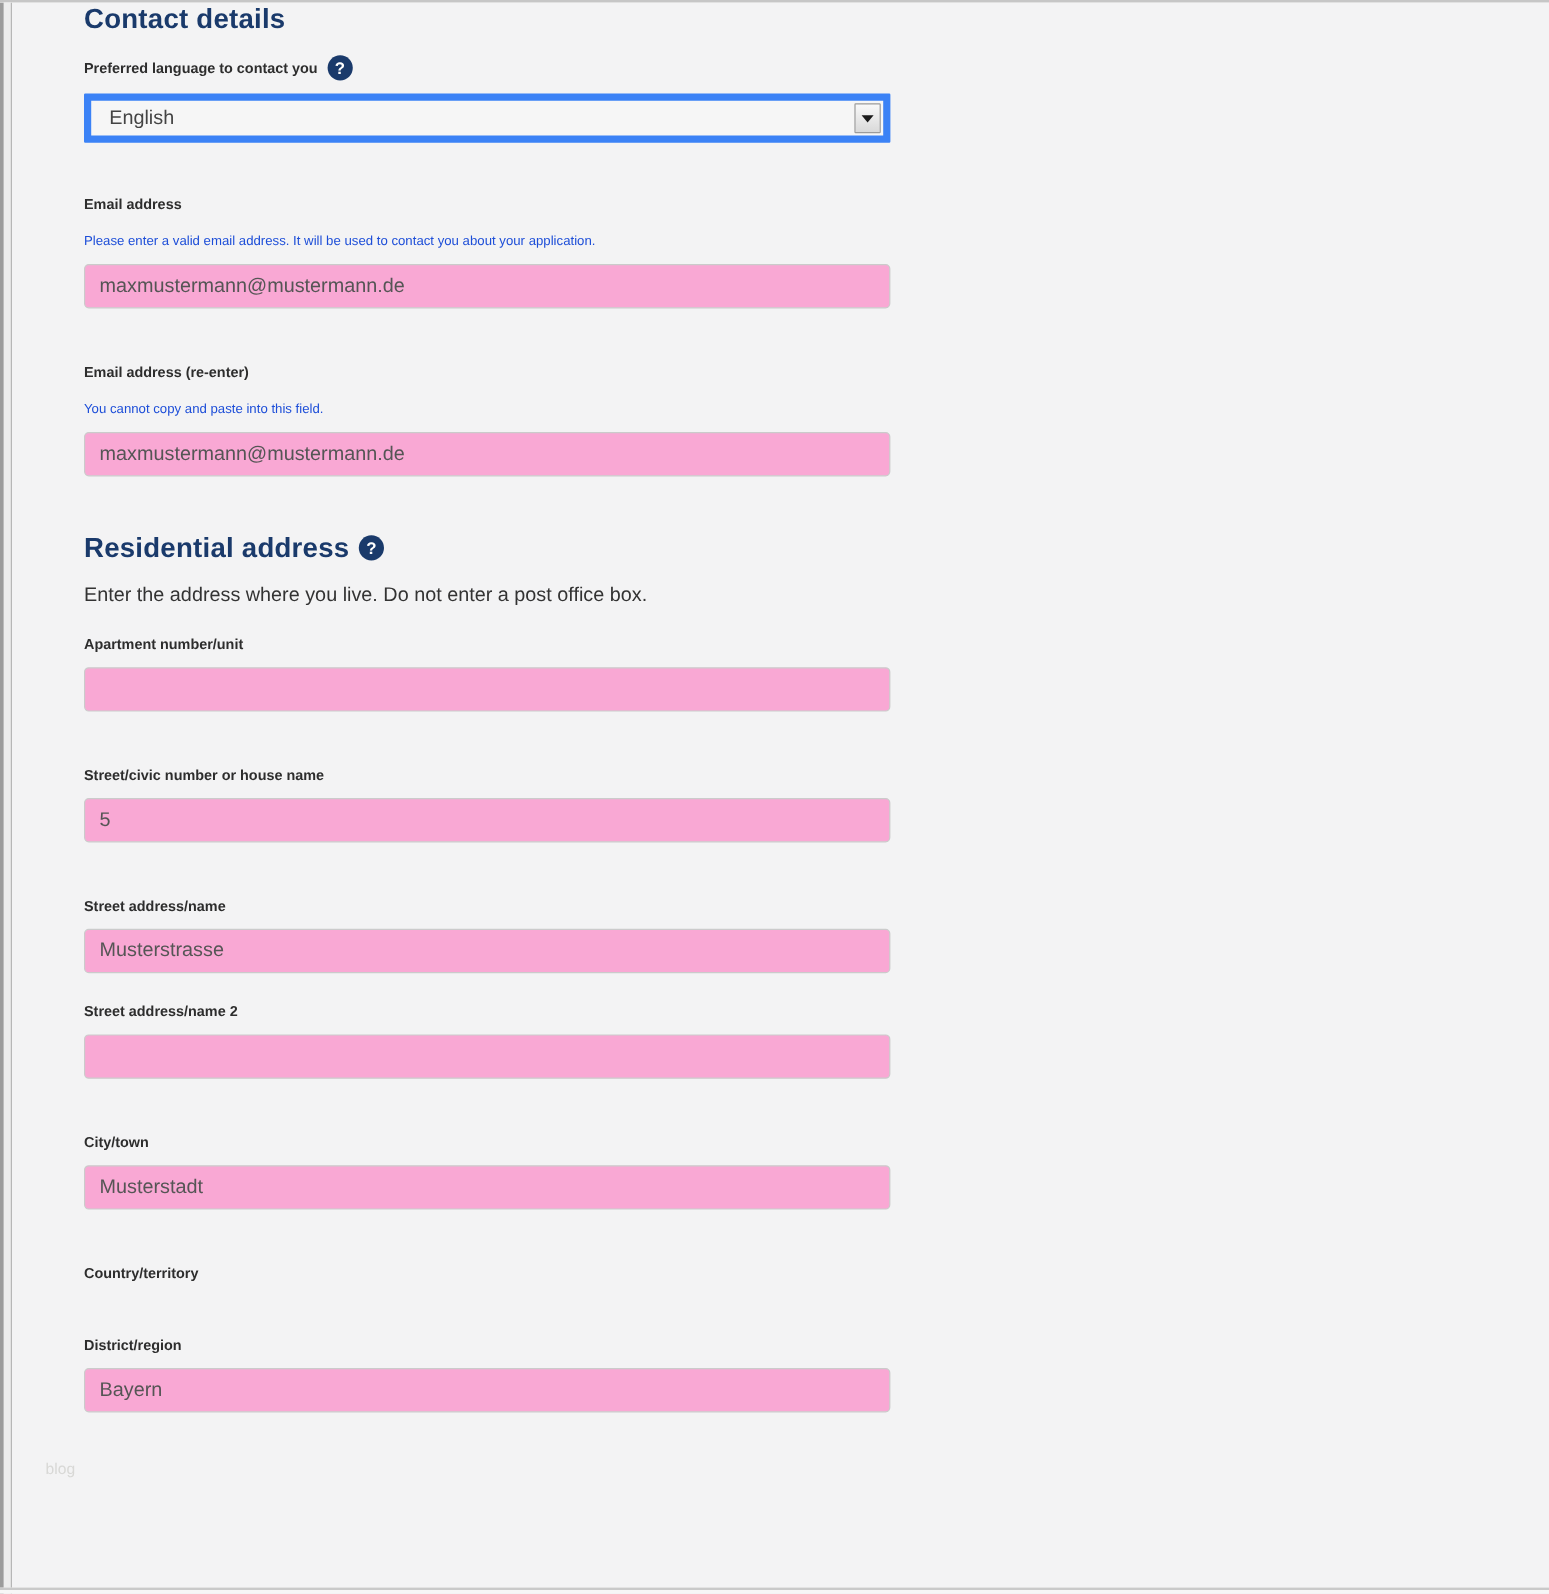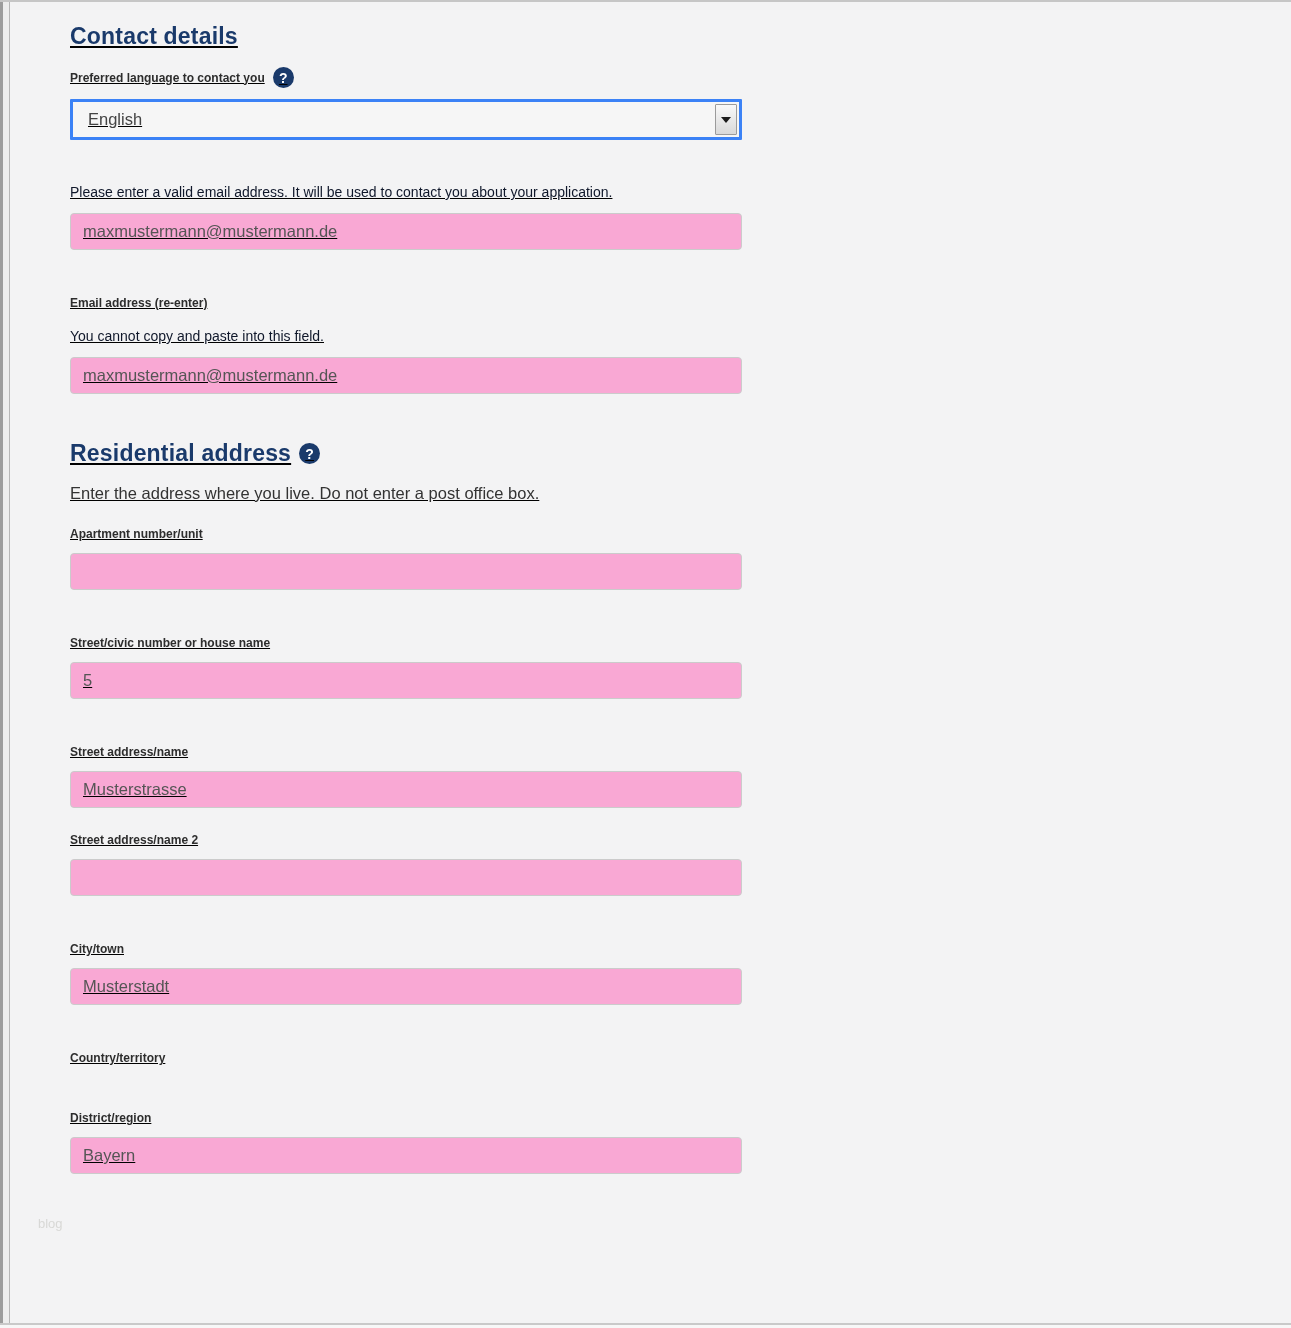--- a/index.html
+++ b/index.html
@@ -16,55 +16,55 @@
     background: #ededed;
     border-left: 3px solid #9c9c9c;
     border-right: 1px solid #b6b6b6;
   }
   .bottom-rail {
     position: absolute; left: 0; right: 0; bottom: 0; height: 5px;
     background: #f7f7f7;
     border-top: 2px solid #c9c9c9;
   }
   .content {
-    position: absolute; left: 70px; top: 21px; width: 672px; text-decoration: underline;
+    position: absolute; left: 70px; top: 0; width: 672px;
   }
   h1.section-title {
     font-size: 23px; font-weight: 700; color: #1a3a6b;
     letter-spacing: 0.2px;
     display: flex; align-items: center; gap: 8px;
   }
   h1.first { margin-bottom: 17px; }
   h1.second { margin-bottom: 17px; }
   .label-row { display: flex; align-items: center; gap: 8px; }
   .field-label {
     font-size: 12px; font-weight: 700; color: #2d2d2d;
   }
   .hint {
-    font-size: 14px; color: #0f172a; font-weight: 400;
+    font-size: 11px; color: #1d4ed8; font-weight: 400;
   }
   .help-icon {
     width: 21px; height: 21px; border-radius: 50%;
     background: #1a3a6b; color: #ffffff;
     font-size: 14px; font-weight: 700;
     display: inline-flex; align-items: center; justify-content: center;
     cursor: pointer; flex: 0 0 auto;
   }
   .text-input {
     display: block; width: 672px; height: 37px;
     background: #f9a8d4;
     border: 1px solid #cbcbcb; border-radius: 4px;
     padding: 0 12px;
     font-family: "Liberation Sans", sans-serif;
     font-size: 16.5px; color: #555;
   }
   .select-box {
     position: relative; width: 672px; height: 41px;
     background: #f6f6f6;
-    border: 3px solid #3b82f6; border-radius: 1px;
+    border: 6px solid #3b82f6; border-radius: 1px;
     display: flex; align-items: center;
     padding: 0 30px 0 15px;
     cursor: default;
   }
   .select-value { font-size: 16.5px; color: #444; }
   .select-arrow {
     position: absolute; right: 2px; top: 2px; bottom: 2px; width: 22px;
     background: linear-gradient(#f9f9f9, #d9d9d9);
     border: 1px solid #9b9b9b; border-radius: 1px;
     display: flex; align-items: center; justify-content: center;
@@ -106,20 +106,21 @@
     </div>
     <div class="select-box">
       <span class="select-value">English</span>
       <span class="select-arrow">
           <span class="tri"></span>
         </span>
     </div>
   </div>
 
   <div class="group">
+    <span class="field-label solo">Email address</span>
     <div class="hint">Please enter a valid email address. It will be used to contact you about your application.</div>
     <input class="text-input" type="text" value="maxmustermann@mustermann.de" style="">
   </div>
 
   <div class="group">
     <span class="field-label solo">Email address (re-enter)</span>
     <div class="hint">You cannot copy and paste into this field.</div>
     <input class="text-input" type="text" value="maxmustermann@mustermann.de" style="">
   </div>
 

